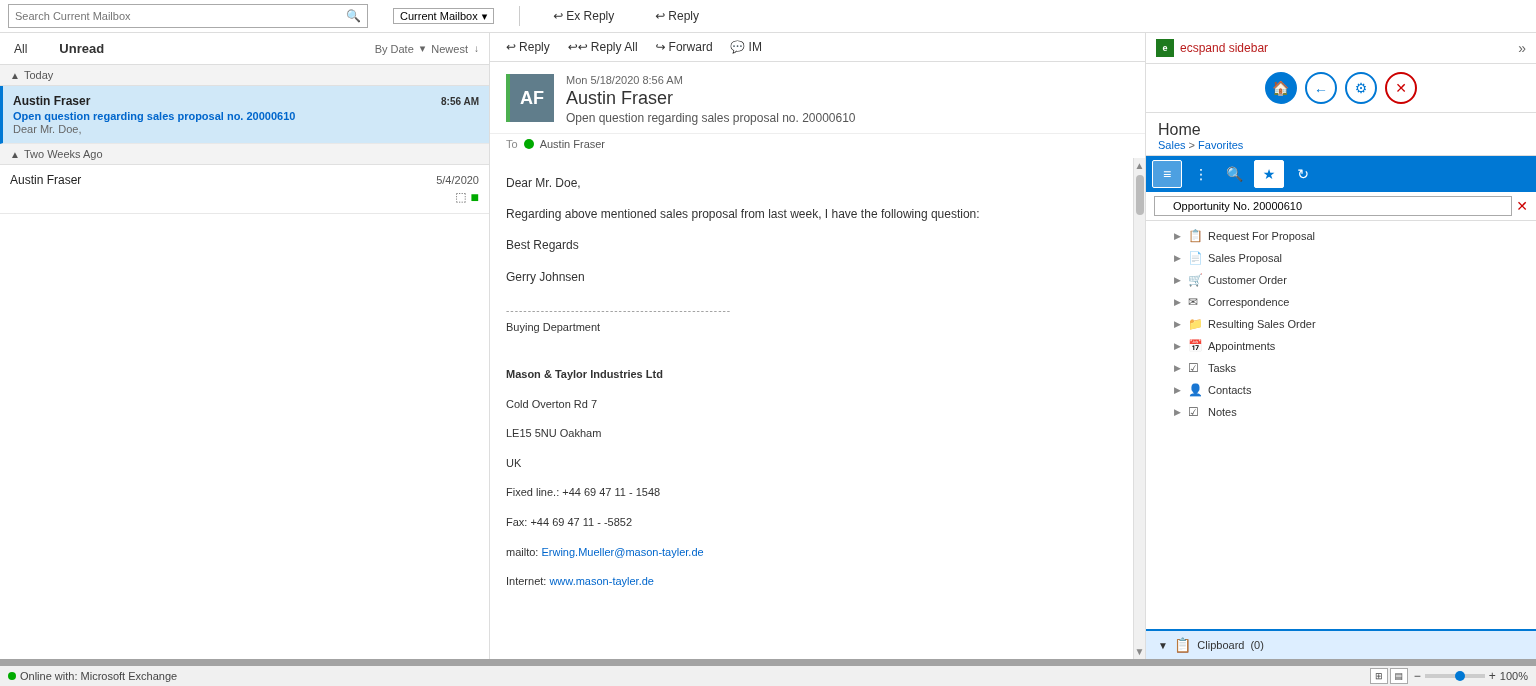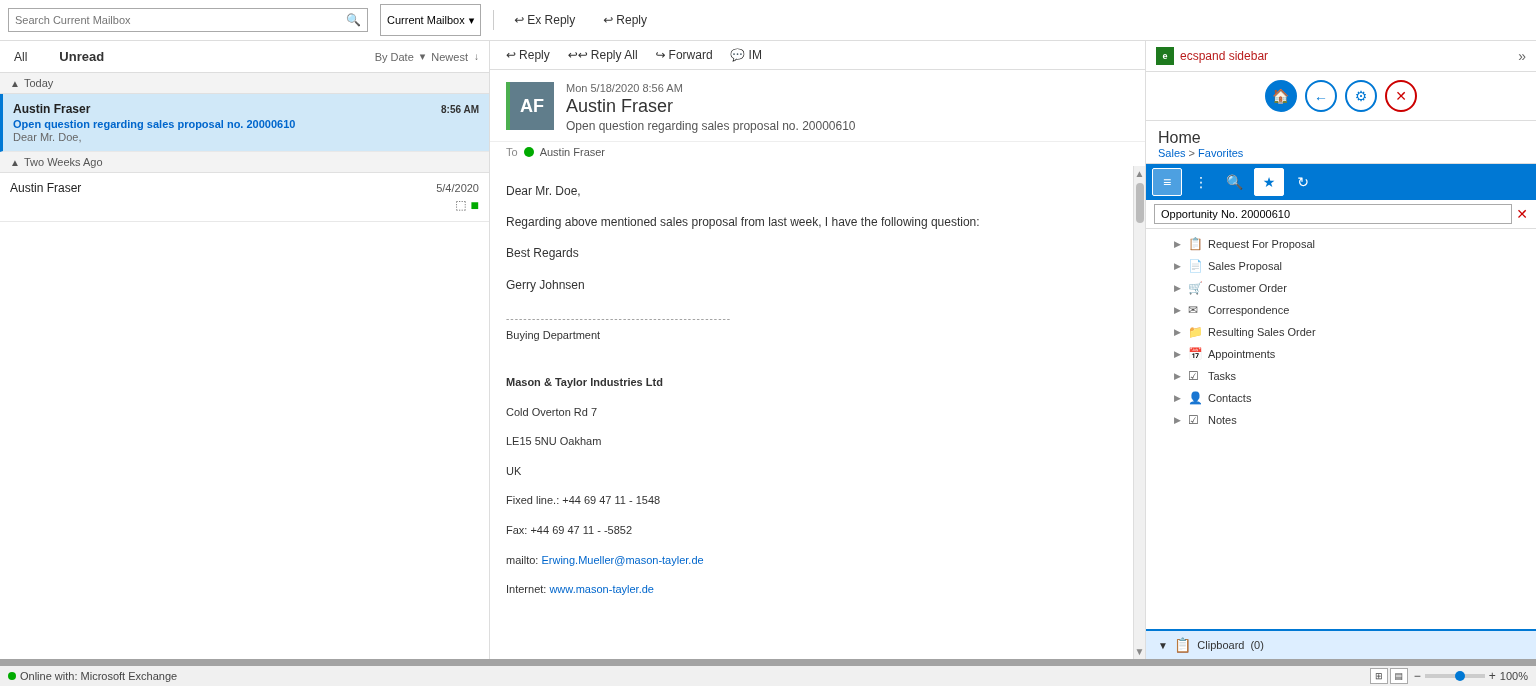--- a/index.html
+++ b/index.html
@@ -1,33 +1,33 @@
 <!DOCTYPE html>
 <html><head>
   <meta charset="utf-8">
   <style>
     * { box-sizing: border-box; margin: 0; padding: 0; }
     body { font-family: 'Segoe UI', Arial, sans-serif; font-size: 12px; background: #f0f0f0; display: flex; flex-direction: column; height: 686px; overflow: hidden; }
 
     
     .top-toolbar {
       display: flex; align-items: center; background: #fff; border-bottom: 1px solid #ddd;
-      padding: 4px 8px; gap: 12px; min-height: 32px;
+      padding: 4px 8px; gap: 25px; min-height: 32px;
     }
     .search-box {
       display: flex; align-items: center; border: 1px solid #aaa; background: #fff;
       padding: 2px 6px; width: 360px; height: 24px;
     }
     .search-box input {
       border: none; outline: none; font-size: 11px; flex: 1; color: #666;
     }
     .search-icon { color: #666; font-size: 12px; }
     .mailbox-dropdown {
       display: flex; align-items: center; border: 1px solid #aaa; background: #fff;
-      padding: 2px 6px; font-size: 11px; height: 32px; gap: 4px; cursor: pointer;
+      padding: 2px 6px; font-size: 11px; height: 16px; gap: 4px; cursor: pointer;
     }
     .toolbar-divider { width: 1px; height: 20px; background: #ccc; }
 
     
     .main-layout {
       display: flex; flex: 1; overflow: hidden;
     }
 
     
     .email-list-panel {
@@ -157,21 +157,21 @@
     .action-bar-btn {
       width: 30px; height: 28px; display: flex; align-items: center; justify-content: center;
       color: #fff; font-size: 14px; cursor: pointer; border-radius: 2px;
     }
     .action-bar-btn.active { background: rgba(255,255,255,0.3); border: 1px solid #fff; }
 
     .sidebar-search-row {
       display: flex; align-items: center; padding: 4px 8px; border-bottom: 1px solid #ddd; gap: 4px;
     }
     .sidebar-search-input {
-      flex: 1; border: 1px solid #aaa; padding: 3px 6px; font-size: 11px; outline: none;
+      flex: 1; border: 1px solid #aaa; padding: 3px 18px; font-size: 11px; outline: none;
     }
     .sidebar-search-clear {
       color: #c00; font-size: 14px; cursor: pointer; border: none; background: none;
     }
 
     .sidebar-tree {
       flex: 1; overflow-y: auto; padding: 4px 0;
     }
     .tree-item {
       display: flex; align-items: center; padding: 4px 8px 4px 12px;

